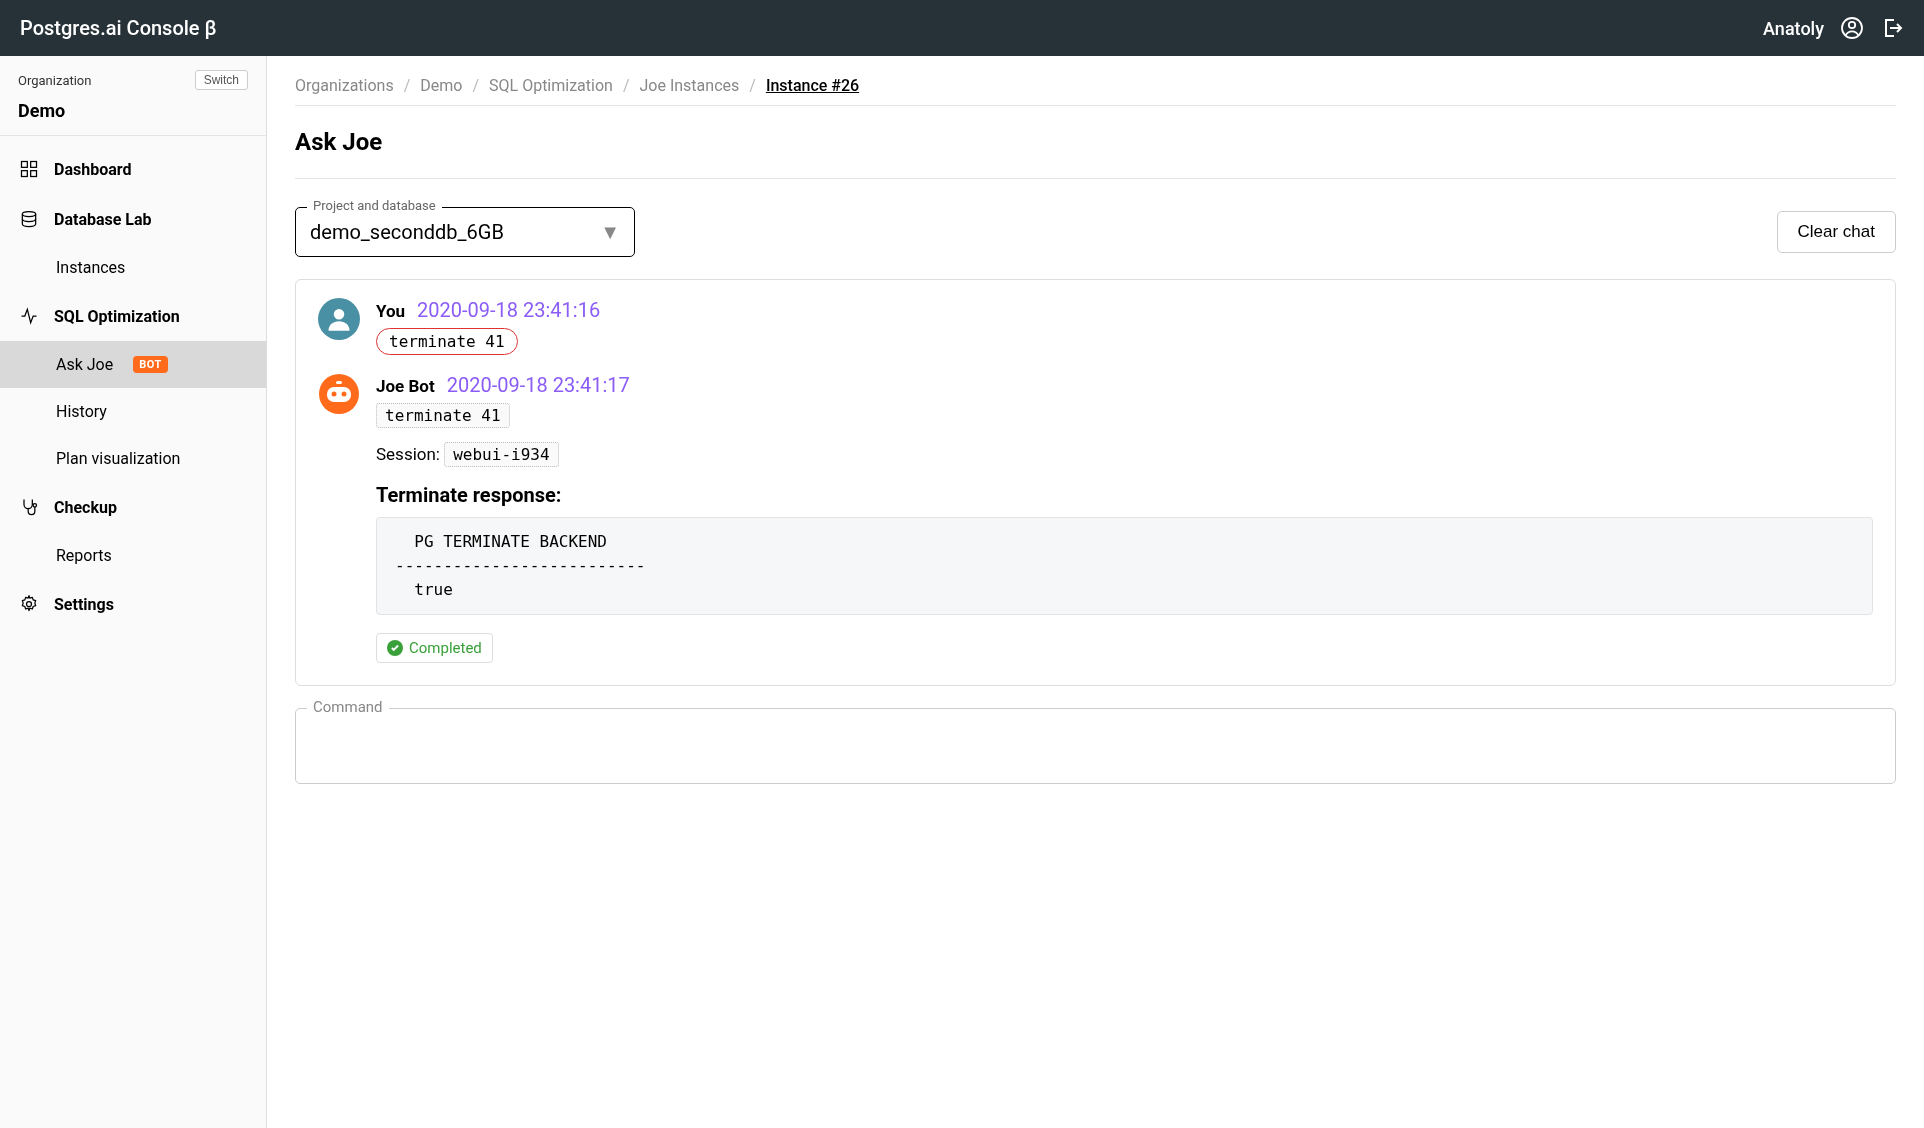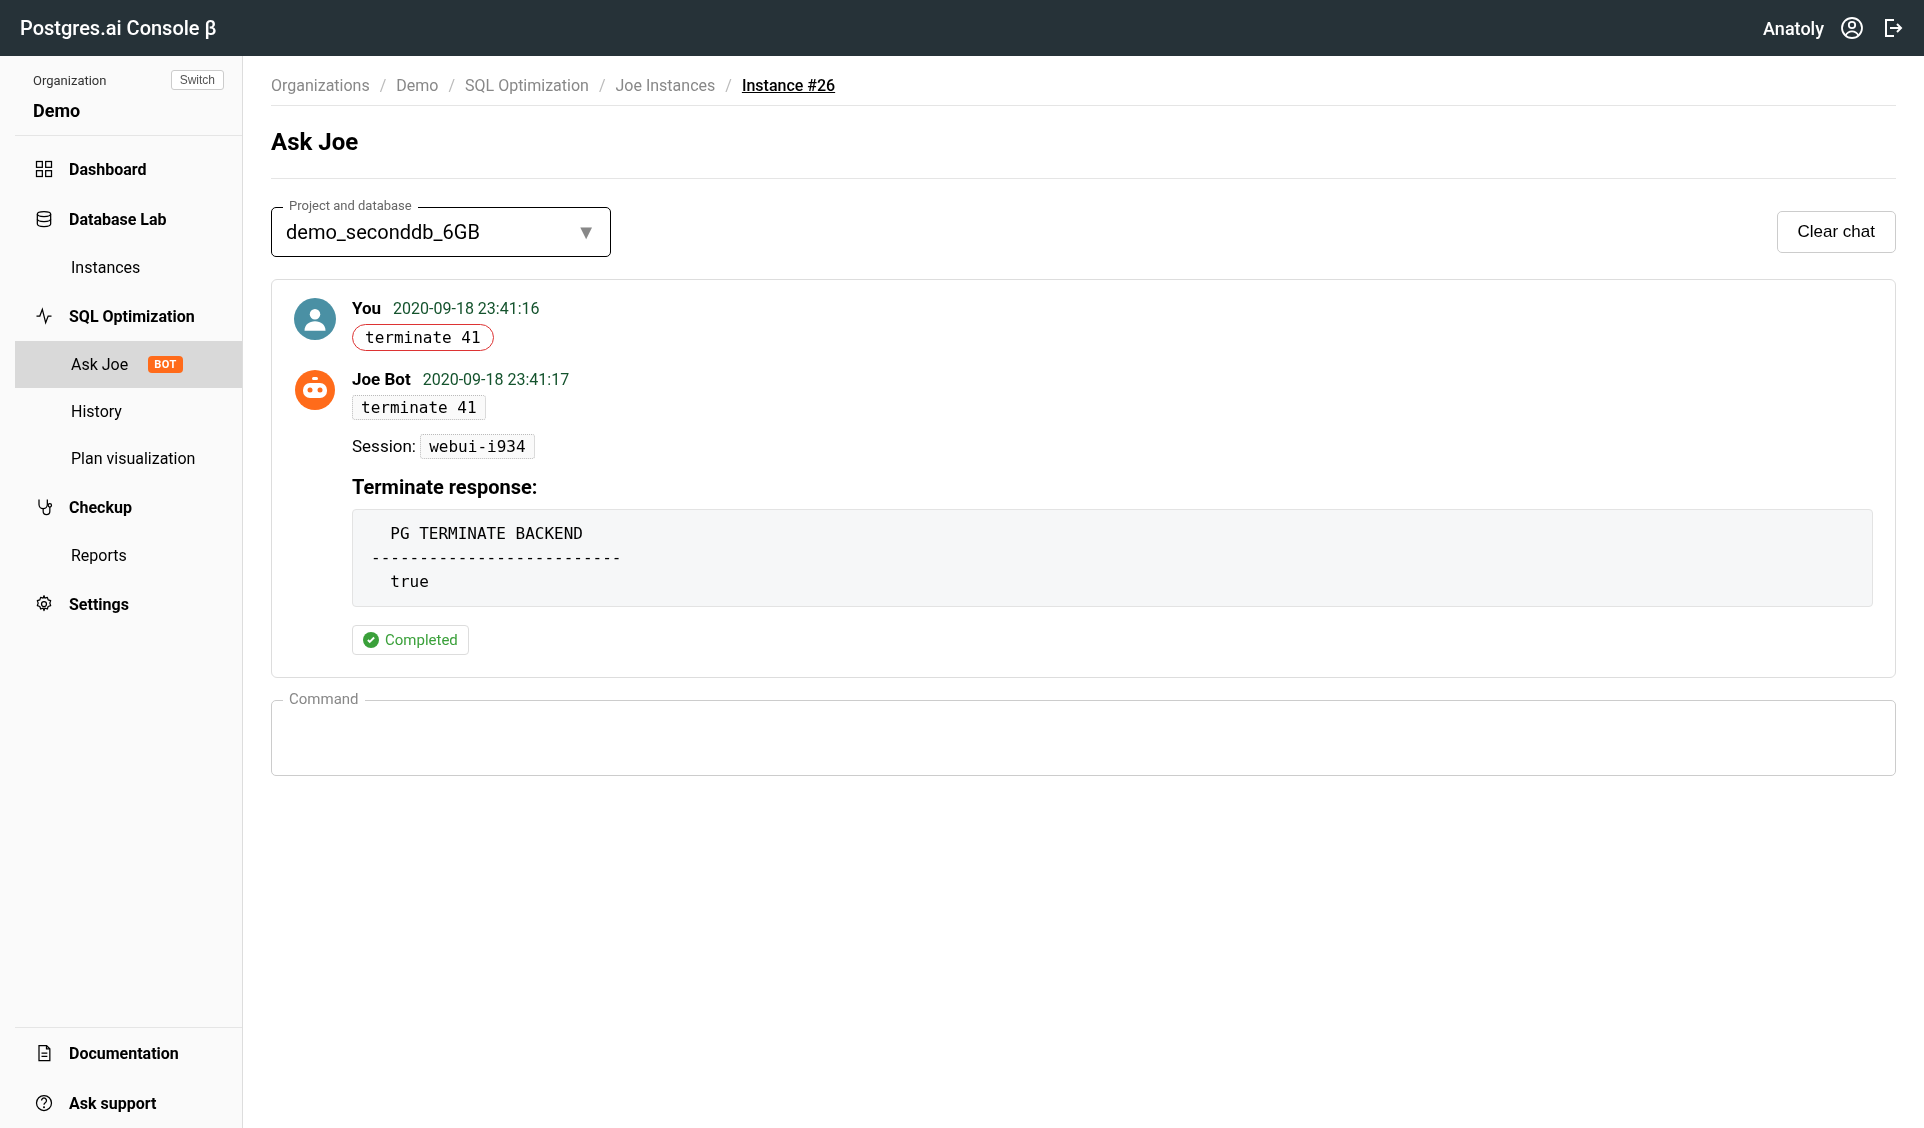--- a/index.html
+++ b/index.html
@@ -9,21 +9,21 @@
 .header { background: #263238; color: #fff; height: 56px; display: flex; align-items: center; justify-content: space-between; padding: 0 20px; }
 .header-title { font-size: 20px; font-weight: 500; }
 .header-right { display: flex; align-items: center; gap: 16px; }
 .header-user { font-size: 18px; font-weight: 500; }
 .header-icon { width: 24px; height: 24px; display: flex; align-items: center; justify-content: center; cursor: pointer; }
 .header-icon svg { stroke: #fff; fill: none; }
 
 .layout { display: flex; height: calc(100vh - 56px); }
 
 
-.sidebar { width: 243px; border-right: 1px solid #ddd; background: #fafafa; display: flex; flex-direction: column; overflow: hidden; padding-left: 15px; }
+.sidebar { width: 267px; border-right: 1px solid #ddd; background: #fafafa; display: flex; flex-direction: column; overflow: hidden; }
 .org-section { padding: 14px 18px 14px 18px; border-bottom: 1px solid #e5e5e5; }
 .org-label-row { display: flex; justify-content: space-between; align-items: center; margin-bottom: 10px; }
 .org-label { font-size: 13px; color: #333; }
 .switch-btn { font-size: 12px; padding: 2px 8px; border: 1px solid #ccc; border-radius: 3px; background: #fff; cursor: pointer; color: #555; }
 .org-name { font-size: 18px; font-weight: 700; }
 
 .nav { flex: 1; overflow-y: auto; padding-top: 8px; }
 .nav-item { display: flex; align-items: center; padding: 14px 18px; cursor: pointer; font-size: 16px; color: #000; gap: 14px; }
 .nav-item.bold { font-weight: 700; }
 .nav-item.sub { padding-left: 56px; font-weight: 400; font-size: 16px; }
@@ -56,21 +56,21 @@
 .chat-box { border: 1px solid #ddd; border-radius: 6px; padding: 18px 22px 22px 22px; margin-bottom: 22px; }
 .msg { display: flex; gap: 16px; margin-bottom: 18px; }
 .msg:last-child { margin-bottom: 0; }
 .avatar { width: 42px; height: 42px; border-radius: 50%; flex-shrink: 0; display: flex; align-items: center; justify-content: center; }
 .avatar.user { background: #4a90a4; }
 .avatar.user svg { fill: #fff; }
 .avatar.bot { background: #fff; }
 .msg-body { flex: 1; }
 .msg-header { display: flex; align-items: baseline; gap: 12px; margin-bottom: 6px; }
 .msg-author { font-size: 17px; font-weight: 700; }
-.msg-time { font-size: 16px; color: #14532d; }
+.msg-time { font-size: 20px; color: #8b5cf6; }
 .user-cmd { display: inline-block; border: 1.5px solid #d33; border-radius: 14px; padding: 3px 12px; font-family: "SFMono-Regular", Menlo, Consolas, monospace; font-size: 16px; }
 .code-chip { display: inline-block; background: #fafafa; border: 1px dotted #bbb; border-radius: 3px; padding: 2px 8px; font-family: "SFMono-Regular", Menlo, Consolas, monospace; font-size: 16px; }
 .bot-line { font-size: 17px; margin-bottom: 12px; }
 .bot-block { margin-top: 4px; margin-bottom: 14px; }
 .response-heading { font-weight: 700; font-size: 20px; margin: 16px 0 10px 0; }
 .response-pre { background: #f6f7f8; border: 1px solid #e3e3e3; border-radius: 4px; padding: 12px 18px; font-family: "SFMono-Regular", Menlo, Consolas, monospace; font-size: 16px; white-space: pre; line-height: 1.5; margin-bottom: 18px; }
 .status-badge { display: inline-flex; align-items: center; gap: 6px; border: 1px solid #ddd; border-radius: 4px; padding: 5px 10px; font-size: 15px; color: #3aa03a; }
 .status-badge .check { width: 16px; height: 16px; background: #3aa03a; border-radius: 50%; display: flex; align-items: center; justify-content: center; }
 .status-badge .check svg { stroke: #fff; stroke-width: 3; fill: none; }
 
@@ -177,42 +177,20 @@
         <span class="nav-icon">
           <svg viewBox="0 0 24 24" width="20" height="20">
               <circle cx="12" cy="12" r="3"></circle>
               <path d="M12 2l1 3 3-1 1 3 3 1-1 3 1 3-3 1-1 3-3-1-1 3-1-3-3 1-1-3-3-1 1-3-1-3 3-1 1-3 3 1z" stroke-linejoin="round"></path>
             </svg>
         </span>
         <span>Settings</span>
       </div>
     </div>
 
-    <div class="sidebar-footer">
-      <div class="nav-item bold">
-        <span class="nav-icon">
-          <svg viewBox="0 0 24 24" width="20" height="20">
-              <path d="M6 3h9l4 4v14H6z"></path>
-              <path d="M15 3v4h4"></path>
-              <path d="M9 12h7M9 16h7"></path>
-            </svg>
-        </span>
-        <span>Documentation</span>
-      </div>
-      <div class="nav-item bold">
-        <span class="nav-icon">
-          <svg viewBox="0 0 24 24" width="20" height="20">
-              <circle cx="12" cy="12" r="9"></circle>
-              <path d="M9 9a3 3 0 1 1 4.5 2.6c-1 .6-1.5 1.2-1.5 2.4"></path>
-              <circle cx="12" cy="17" r="0.5" fill="#000"></circle>
-            </svg>
-        </span>
-        <span>Ask support</span>
-      </div>
-    </div>
   </div>
 
   <div class="main">
     <div class="breadcrumb">
       <span class="breadcrumb-item">Organizations</span>
       <span class="breadcrumb-sep">/</span>
       <span class="breadcrumb-item">Demo</span>
       <span class="breadcrumb-sep">/</span>
       <span class="breadcrumb-item">SQL Optimization</span>
       <span class="breadcrumb-sep">/</span>

